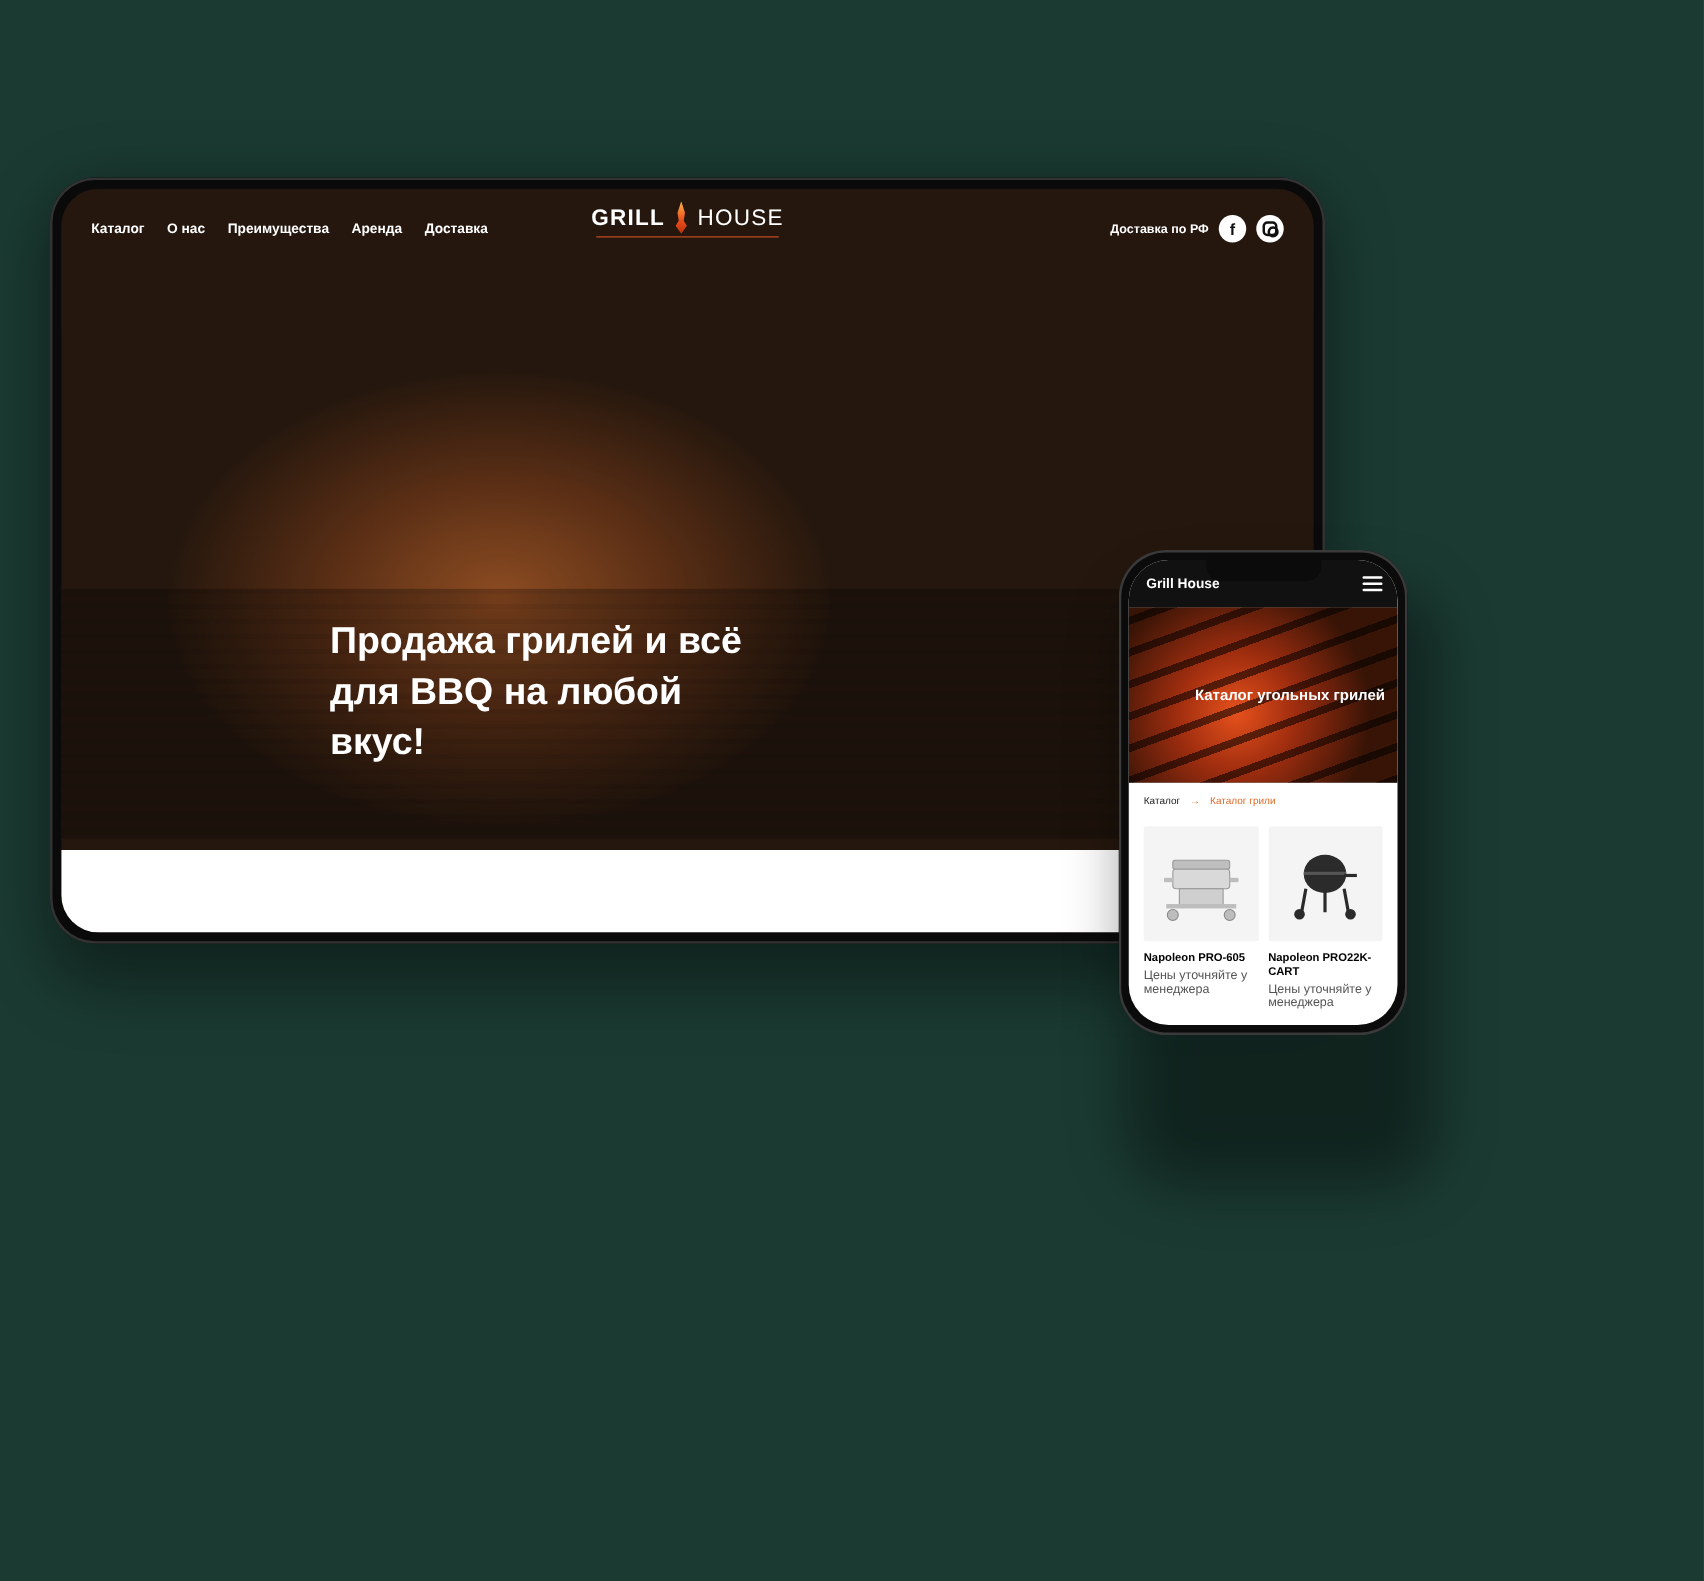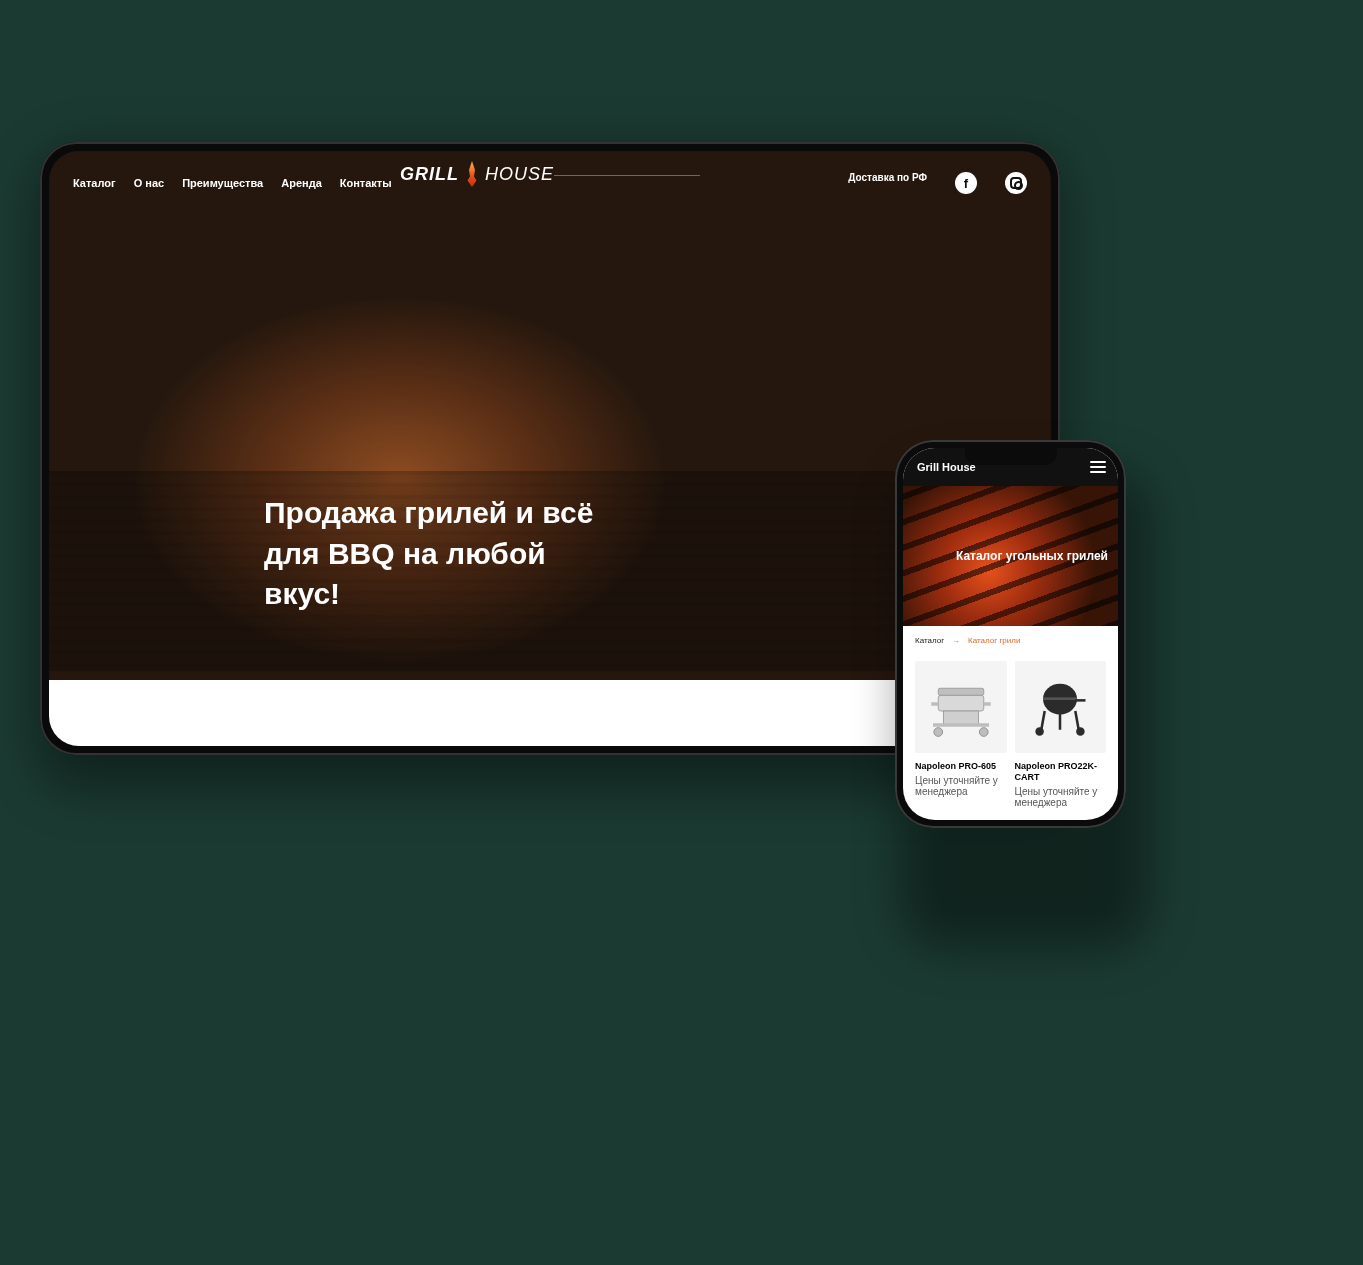--- a/index.html
+++ b/index.html
@@ -16,26 +16,26 @@
      radial-gradient(ellipse 380px 260px at 35% 55%,#a65a28 0%,#6b3719 35%,#2c1b10 70%),
      radial-gradient(ellipse 260px 180px at 70% 60%,#b78632 0%,#5c3815 60%,transparent 80%),
      linear-gradient(#1c1a18,#0d0c0b);filter:brightness(.85) blur(1px);}
   .hero-grates{position:absolute;left:0;right:0;top:320px;height:200px;background:
      repeating-linear-gradient(#1a1a1a 0 4px,#2e2e2e 4px 12px);opacity:.35;mix-blend-mode:overlay;}
   .hero-white-strip{position:absolute;left:0;right:0;bottom:0;height:66px;background:#fff;}
 
   .nav{position:absolute;top:0;left:0;right:0;height:64px;display:flex;align-items:center;padding:0 24px;color:#fff;font-size:11px;font-weight:600;}
   .nav-left{display:flex;gap:18px;}
   .nav-left span{cursor:pointer;}
-  .logo{position:absolute;left:50%;top:10px;transform:translateX(-50%);display:flex;flex-direction:row;align-items:center;color:#fff;font-style:italic;}
+  .logo{position:absolute;left:50%;top:10px;transform:translateX(-50%);display:flex;flex-direction:column;align-items:center;color:#fff;}
   .logo-row{display:flex;align-items:center;gap:8px;font-family:"Arial Black",sans-serif;font-size:18px;letter-spacing:1px;}
   .logo-row .thin{font-weight:300;font-family:Arial;}
   .flame{width:10px;height:26px;background:linear-gradient(#ffb347,#e74c1d 60%,#c0320b);clip-path:polygon(50% 0,80% 35%,70% 60%,95% 75%,50% 100%,5% 75%,30% 60%,20% 35%);}
   .logo-line{width:146px;height:1px;background:#c14a25;margin-top:2px;}
-  .nav-right{margin-left:auto;display:flex;gap:28px;}
+  .nav-right{margin-left:auto;display:flex;align-items:center;gap:8px;}
   .badge{font-size:10px;font-weight:600;}
   .soc{width:22px;height:22px;border-radius:50%;background:#fff;color:#111;display:flex;align-items:center;justify-content:center;font-size:13px;font-weight:900;cursor:pointer;}
   .soc.ig span{width:12px;height:12px;border:2px solid #111;border-radius:4px;position:relative;display:block;}
   .soc.ig span::after{content:"";position:absolute;width:5px;height:5px;border:2px solid #111;border-radius:50%;top:1.5px;left:1.5px;}
 
   .hero-title{position:absolute;left:172px;top:342px;color:#fff;font-size:30px;line-height:1.35;font-weight:800;max-width:340px;margin-left:43px;}
 
   
   .phone-shadow{position:absolute;left:900px;top:470px;width:250px;height:480px;border-radius:44px;background:#000;filter:blur(24px);opacity:.4;}
   .phone{position:absolute;left:895px;top:440px;width:231px;height:388px;border-radius:38px;background:#0b0b0b;box-shadow:0 0 0 2px #3a3a3a inset;}
@@ -78,21 +78,21 @@
       <div class="hero-bg"></div>
       <div class="hero-grates"></div>
       <div class="hero-white-strip"></div>
 
       <div class="nav">
         <div class="nav-left">
           <span>Каталог</span>
           <span>О нас</span>
           <span>Преимущества</span>
           <span>Аренда</span>
-          <span>Контакты</span>
+          <span>Доставка</span>
         </div>
 
         <div class="logo">
           <div class="logo-row">
             <span>GRILL</span>
             <span class="flame"></span>
             <span class="thin">HOUSE</span>
           </div>
           <div class="logo-line"></div>
         </div>

